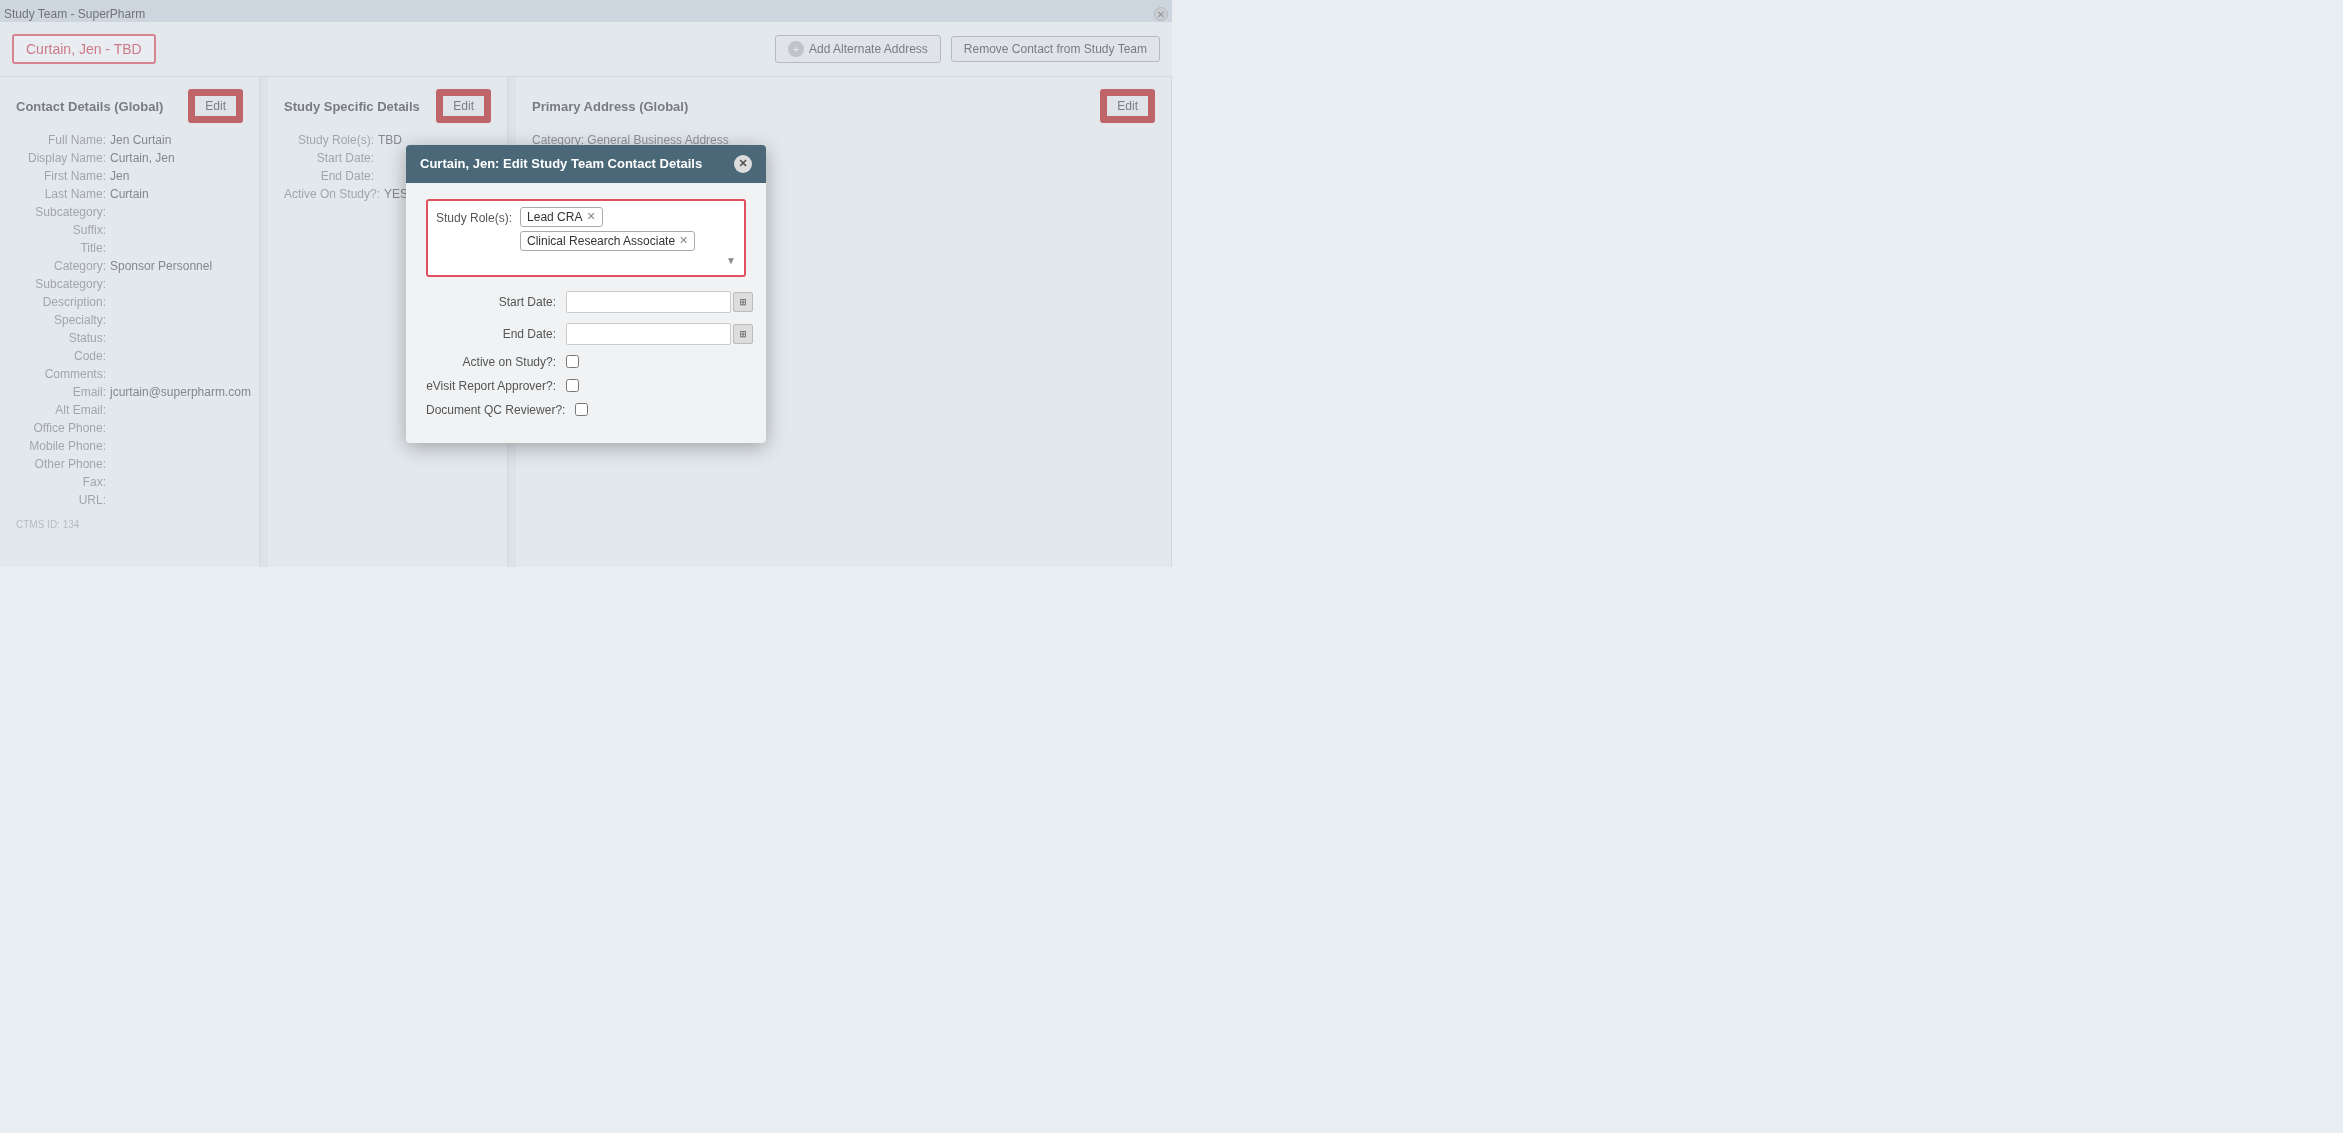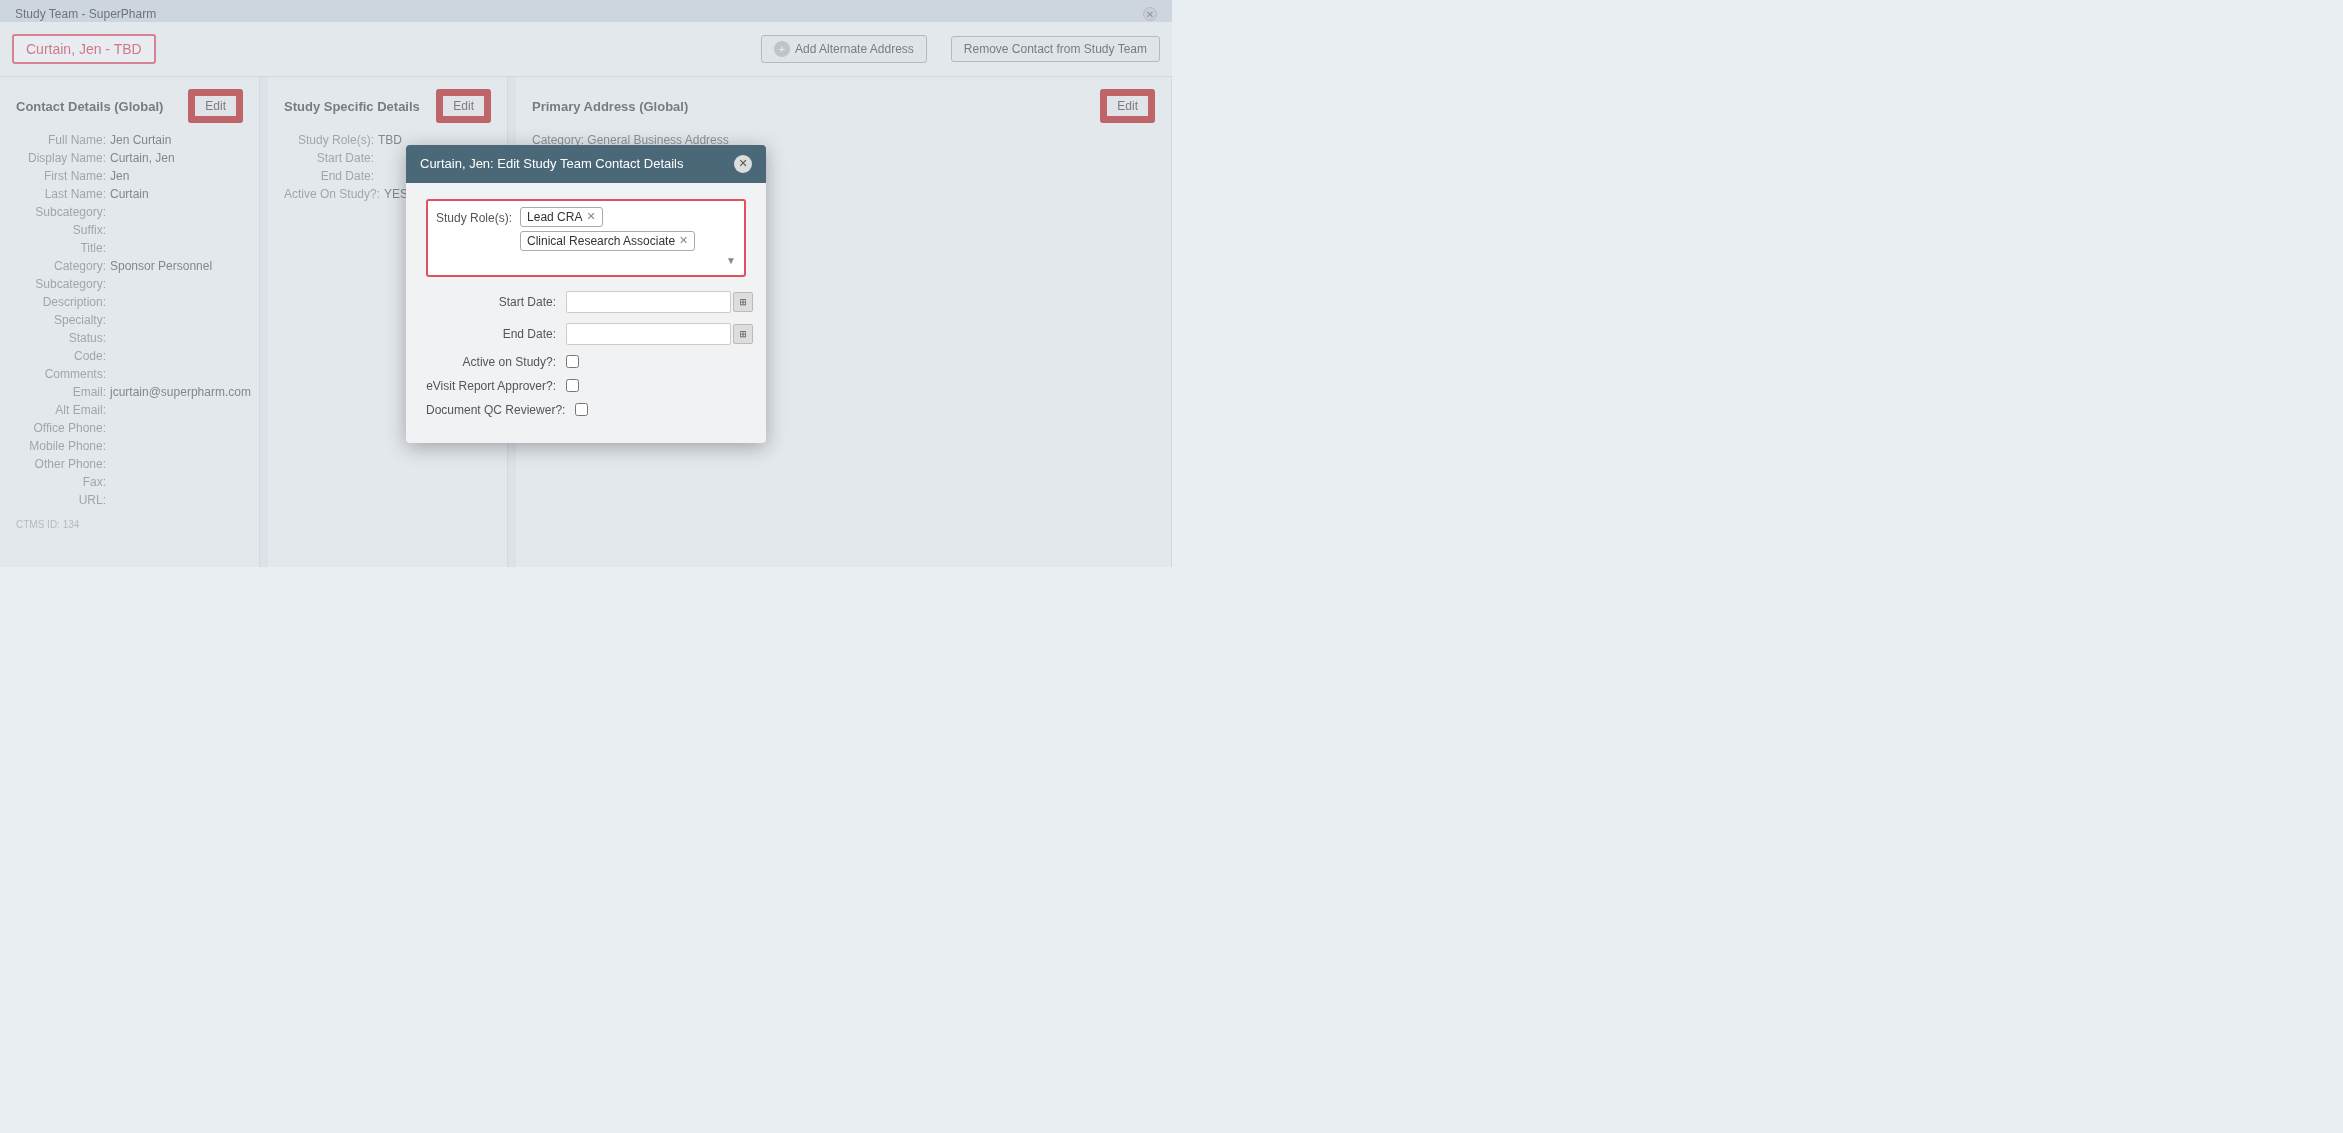--- a/index.html
+++ b/index.html
@@ -15,21 +15,21 @@
 
     
     .title-bar {
       position: absolute;
       top: 0; left: 0; right: 0;
       height: 28px;
       background: #d0d8e0;
       display: flex;
       align-items: center;
       justify-content: space-between;
-      padding: 0 15px;
+      padding: 0 4px;
       font-size: 12px;
       color: #333;
     }
     .title-bar-close {
       width: 14px;
       height: 14px;
       border-radius: 50%;
       background: #ccc;
       display: flex;
       align-items: center;
@@ -43,21 +43,21 @@
     
     .header-area {
       position: absolute;
       top: 22px; left: 0; right: 0;
       height: 55px;
       background: #f5f7f9;
       border-bottom: 1px solid #ddd;
       display: flex;
       align-items: center;
       padding: 0 12px;
-      gap: 24px;
+      gap: 10px;
     }
     .contact-name-box {
       border: 2px solid #e05060;
       border-radius: 3px;
       padding: 5px 12px;
       font-size: 14px;
       color: #d04050;
       background: white;
       font-weight: 500;
     }
@@ -159,21 +159,21 @@
       margin-top: 20px;
     }
     .modal-header {
       background: #4a6878;
       color: white;
       padding: 10px 14px;
       display: flex;
       align-items: center;
       justify-content: space-between;
       font-size: 13px;
-      font-weight: normal;
+      font-weight: bold;
     }
     .modal-close {
       width: 18px;
       height: 18px;
       border-radius: 50%;
       background: #ddd;
       display: flex;
       align-items: center;
       justify-content: center;
       font-size: 11px;

